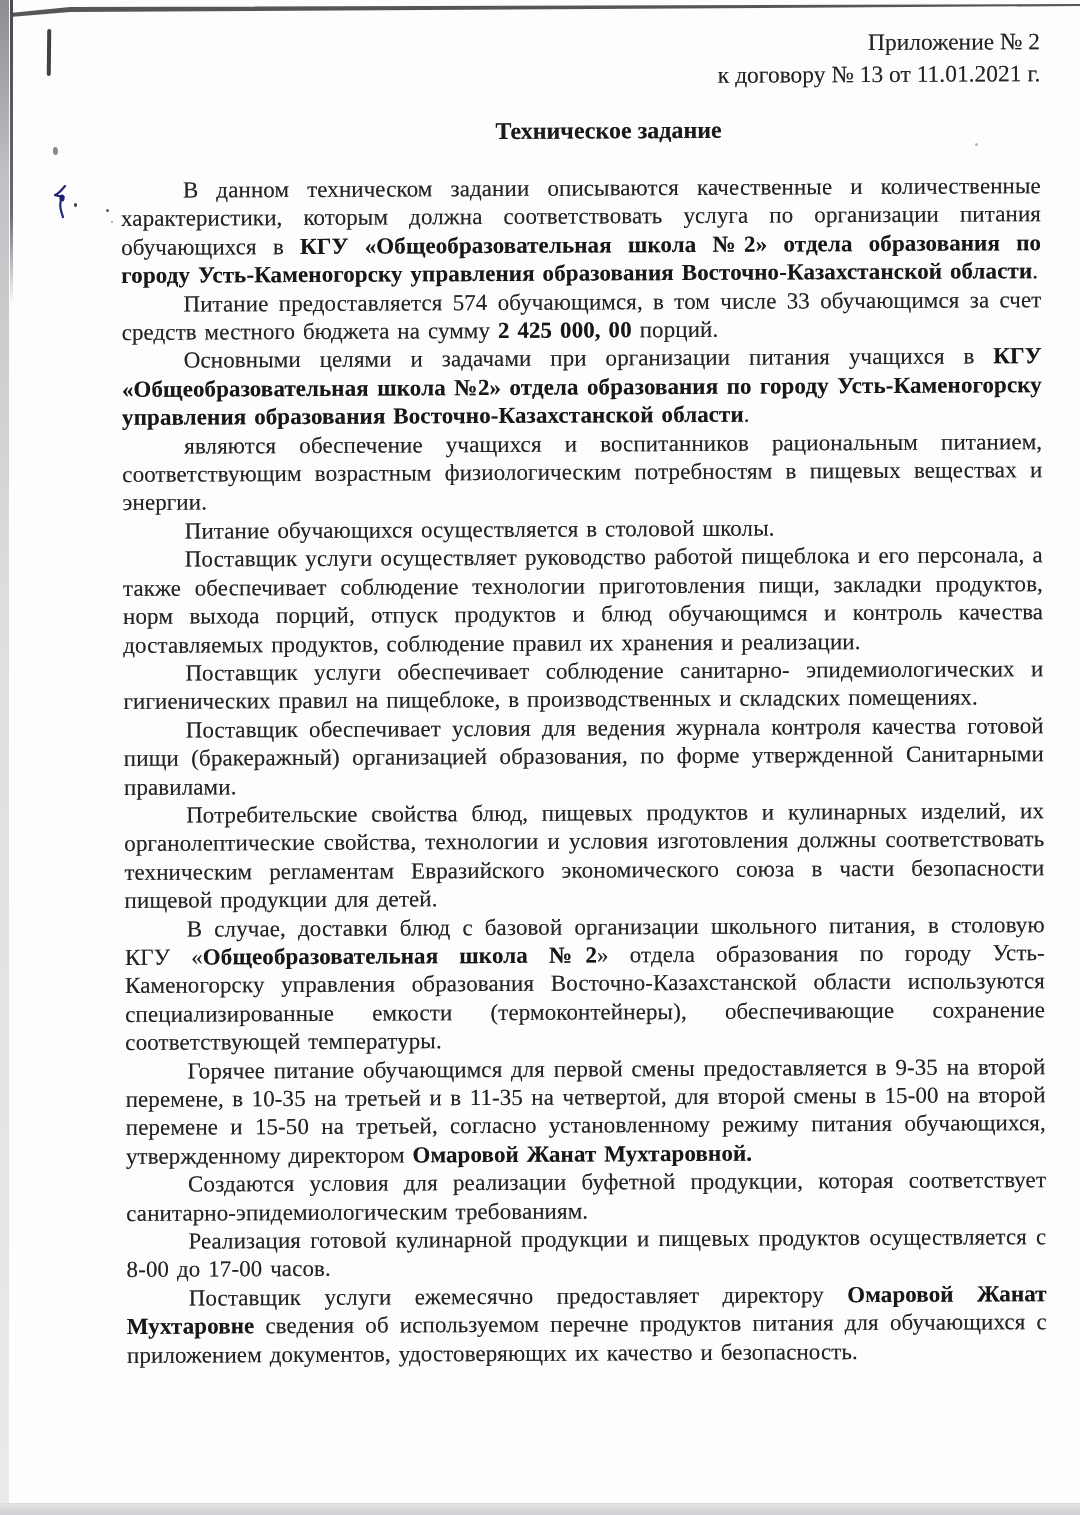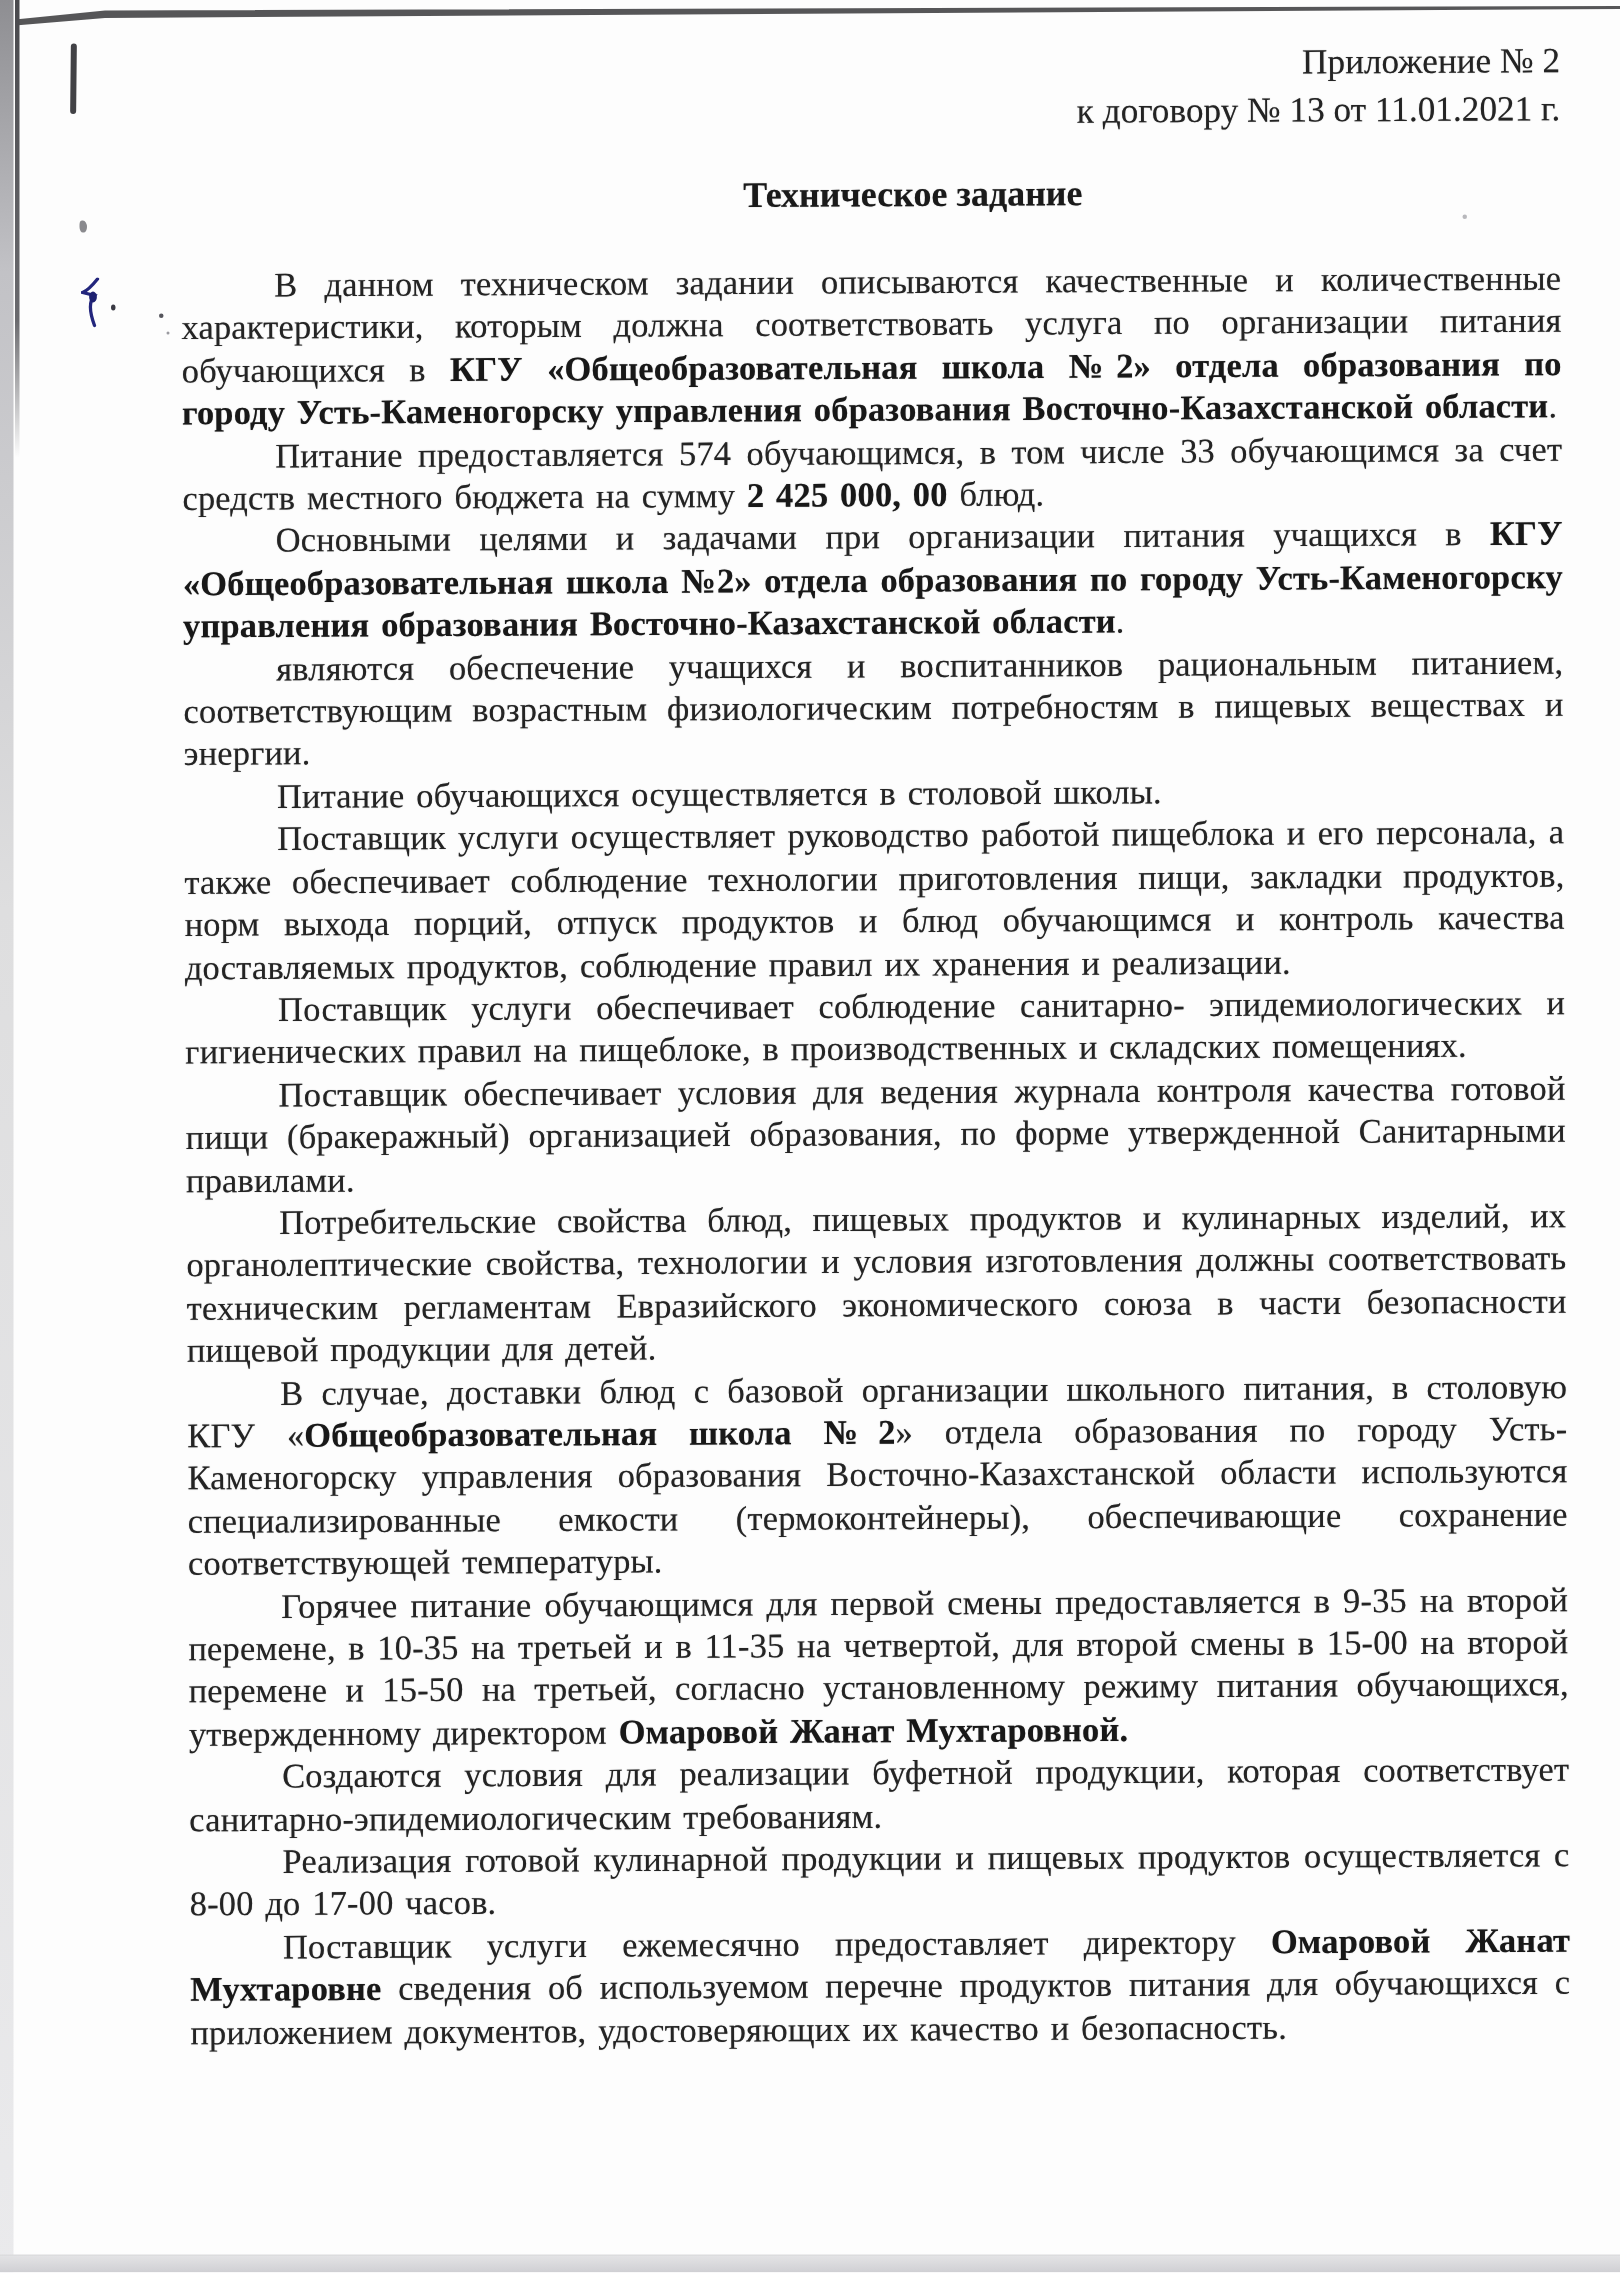--- a/index.html
+++ b/index.html
@@ -87,21 +87,21 @@
   <div class="speck speck-e"></div>
 
   <div class="content">
     <div class="hdr">
       <div>Приложение № 2</div>
       <div>к договору № 13 от 11.01.2021 г.</div>
     </div>
     <h1 class="title">Техническое задание</h1>
     <div class="docbody">
         <p class="para"><span class="run">В данном техническом задании описываются качественные и количественные характеристики, которым должна соответствовать услуга по организации питания обучающихся в </span><span class="run b">КГУ «Общеобразовательная школа №2» отдела образования по городу Усть-Каменогорску управления образования Восточно-Казахстанской области</span><span class="run">.</span></p>
-        <p class="para"><span class="run">Питание предоставляется 574 обучающимся, в том числе 33 обучающимся за счет средств местного бюджета на сумму </span><span class="run b">2 425 000, 00</span><span class="run"> блюд.</span></p>
+        <p class="para"><span class="run">Питание предоставляется 574 обучающимся, в том числе 33 обучающимся за счет средств местного бюджета на сумму </span><span class="run b">2 425 000, 00</span><span class="run"> порций.</span></p>
         <p class="para"><span class="run">Основными целями и задачами при организации питания учащихся в </span><span class="run b">КГУ «Общеобразовательная школа №2» отдела образования по городу Усть-Каменогорску управления образования Восточно-Казахстанской области</span><span class="run">.</span></p>
         <p class="para"><span class="run">являются обеспечение учащихся и воспитанников рациональным питанием, соответствующим возрастным физиологическим потребностям в пищевых веще­ствах и энергии.</span></p>
         <p class="para"><span class="run">Питание обучающихся осуществляется в столовой школы.</span></p>
         <p class="para"><span class="run">Поставщик услуги осуществляет руководство работой пищеблока и его персо­нала, а также обеспечивает соблюдение технологии приготовления пищи, закладки продуктов, норм выхода порций, отпуск продуктов и блюд обучающимся и кон­троль качества доставляемых продуктов, соблюдение правил их хранения и реали­зации.</span></p>
         <p class="para"><span class="run">Поставщик услуги обеспечивает соблюдение санитарно- эпидемиологических и гигиенических правил на пищеблоке, в производственных и складских помещени­ях.</span></p>
         <p class="para"><span class="run">Поставщик обеспечивает условия для ведения журнала контроля качества го­товой пищи (бракеражный) организацией образования, по форме утвержденной Са­нитарными правилами.</span></p>
         <p class="para"><span class="run">Потребительские свойства блюд, пищевых продуктов и кулинарных изделий, их органолептические свойства, технологии и условия изготовления должны соот­ветствовать техническим регламентам Евразийского экономического союза в части безопасности пищевой продукции для детей.</span></p>
         <p class="para"><span class="run">В случае, доставки блюд с базовой организации школьного питания, в столо­вую КГУ «</span><span class="run b">Общеобразовательная школа №2</span><span class="run">» отдела образования по городу Усть-Каменогорску управления образования Восточно-Казахстанской области использу­ются специализированные емкости (термоконтейнеры), обеспечивающие сохране­ние соответствующей температуры.</span></p>
         <p class="para"><span class="run">Горячее питание обучающимся для первой смены предоставляется в 9-35 на второй перемене, в 10-35 на третьей и в 11-35 на четвертой, для второй смены в 15-00 на второй перемене и 15-50 на третьей, согласно установленному режиму пита­ния обучающихся, утвержденному директором </span><span class="run b">Омаровой Жанат Мухтаровной.</span></p>
         <p class="para"><span class="run">Создаются условия для реализации буфетной продукции, которая соответ­ствует санитарно-эпидемиологическим требованиям.</span></p>

